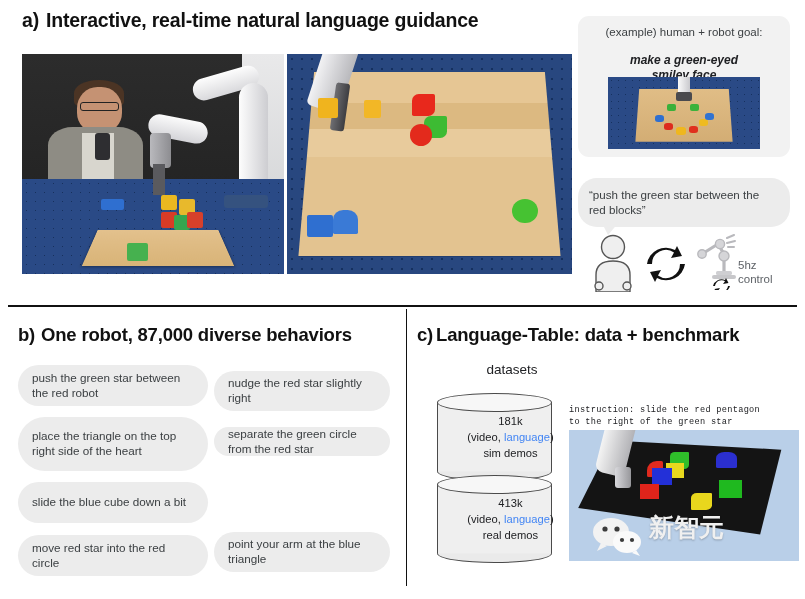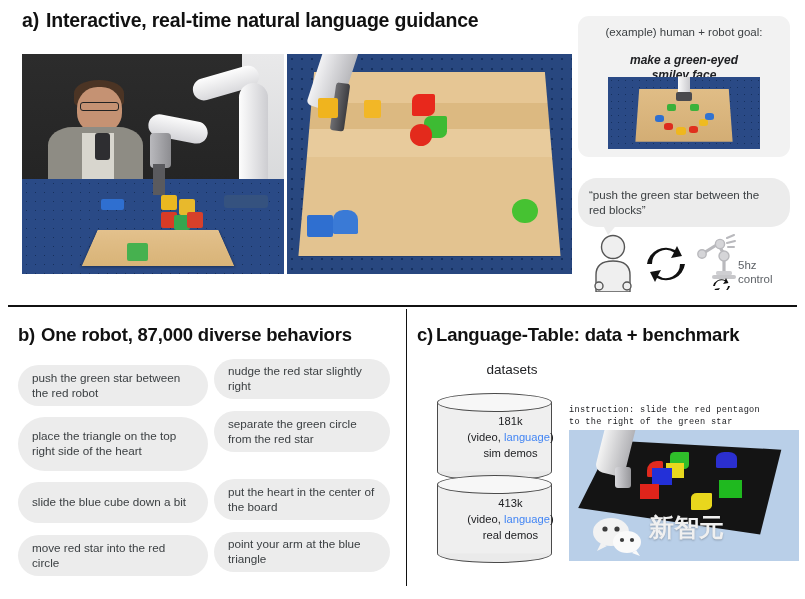--- a/index.html
+++ b/index.html
@@ -370,27 +370,26 @@
 <div id="hr-main"></div>
 <div id="vr-main"></div>
 
 <div id="section-b">
   <div id="title-b" class="panel-title">
     <span class="idx">b)</span><span>One robot, 87,000 diverse behaviors</span>
   </div>
 
   <div class="bubble-list">
     <div class="bubble bubble-item col-l" style="top:6px;height:41px;">push the green star between the red robot</div>
-    <div class="bubble bubble-item col-r" style="top:0;height:40px;">nudge the red star slightly right</div>
+    <div class="bubble bubble-item col-r" style="top:12px;height:40px;">nudge the red star slightly right</div>
 
     <div class="bubble bubble-item col-l" style="top:58px;height:54px;">place the triangle on the top right side of the heart</div>
-    <div class="bubble bubble-item col-r" style="top:52px;height:41px;">separate the green circle from the red star</div>
+    <div class="bubble bubble-item col-r" style="top:68px;height:29px;">separate the green circle from the red star</div>
 
     <div class="bubble bubble-item col-l" style="top:123px;height:41px;">slide the blue cube down a bit</div>
-    <div class="bubble bubble-item col-r" style="top:120px;height:41px;">put the heart in the center of the board</div>
 
     <div class="bubble bubble-item col-l" style="top:176px;height:41px;">move red star into the red circle</div>
     <div class="bubble bubble-item col-r" style="top:173px;height:40px;">point your arm at the blue triangle</div>
   </div>
 </div>
 
 <div id="section-c">
   <div id="title-c" class="panel-title">
     <span class="idx">c)</span><span>Language-Table: data + benchmark</span>
   </div>

